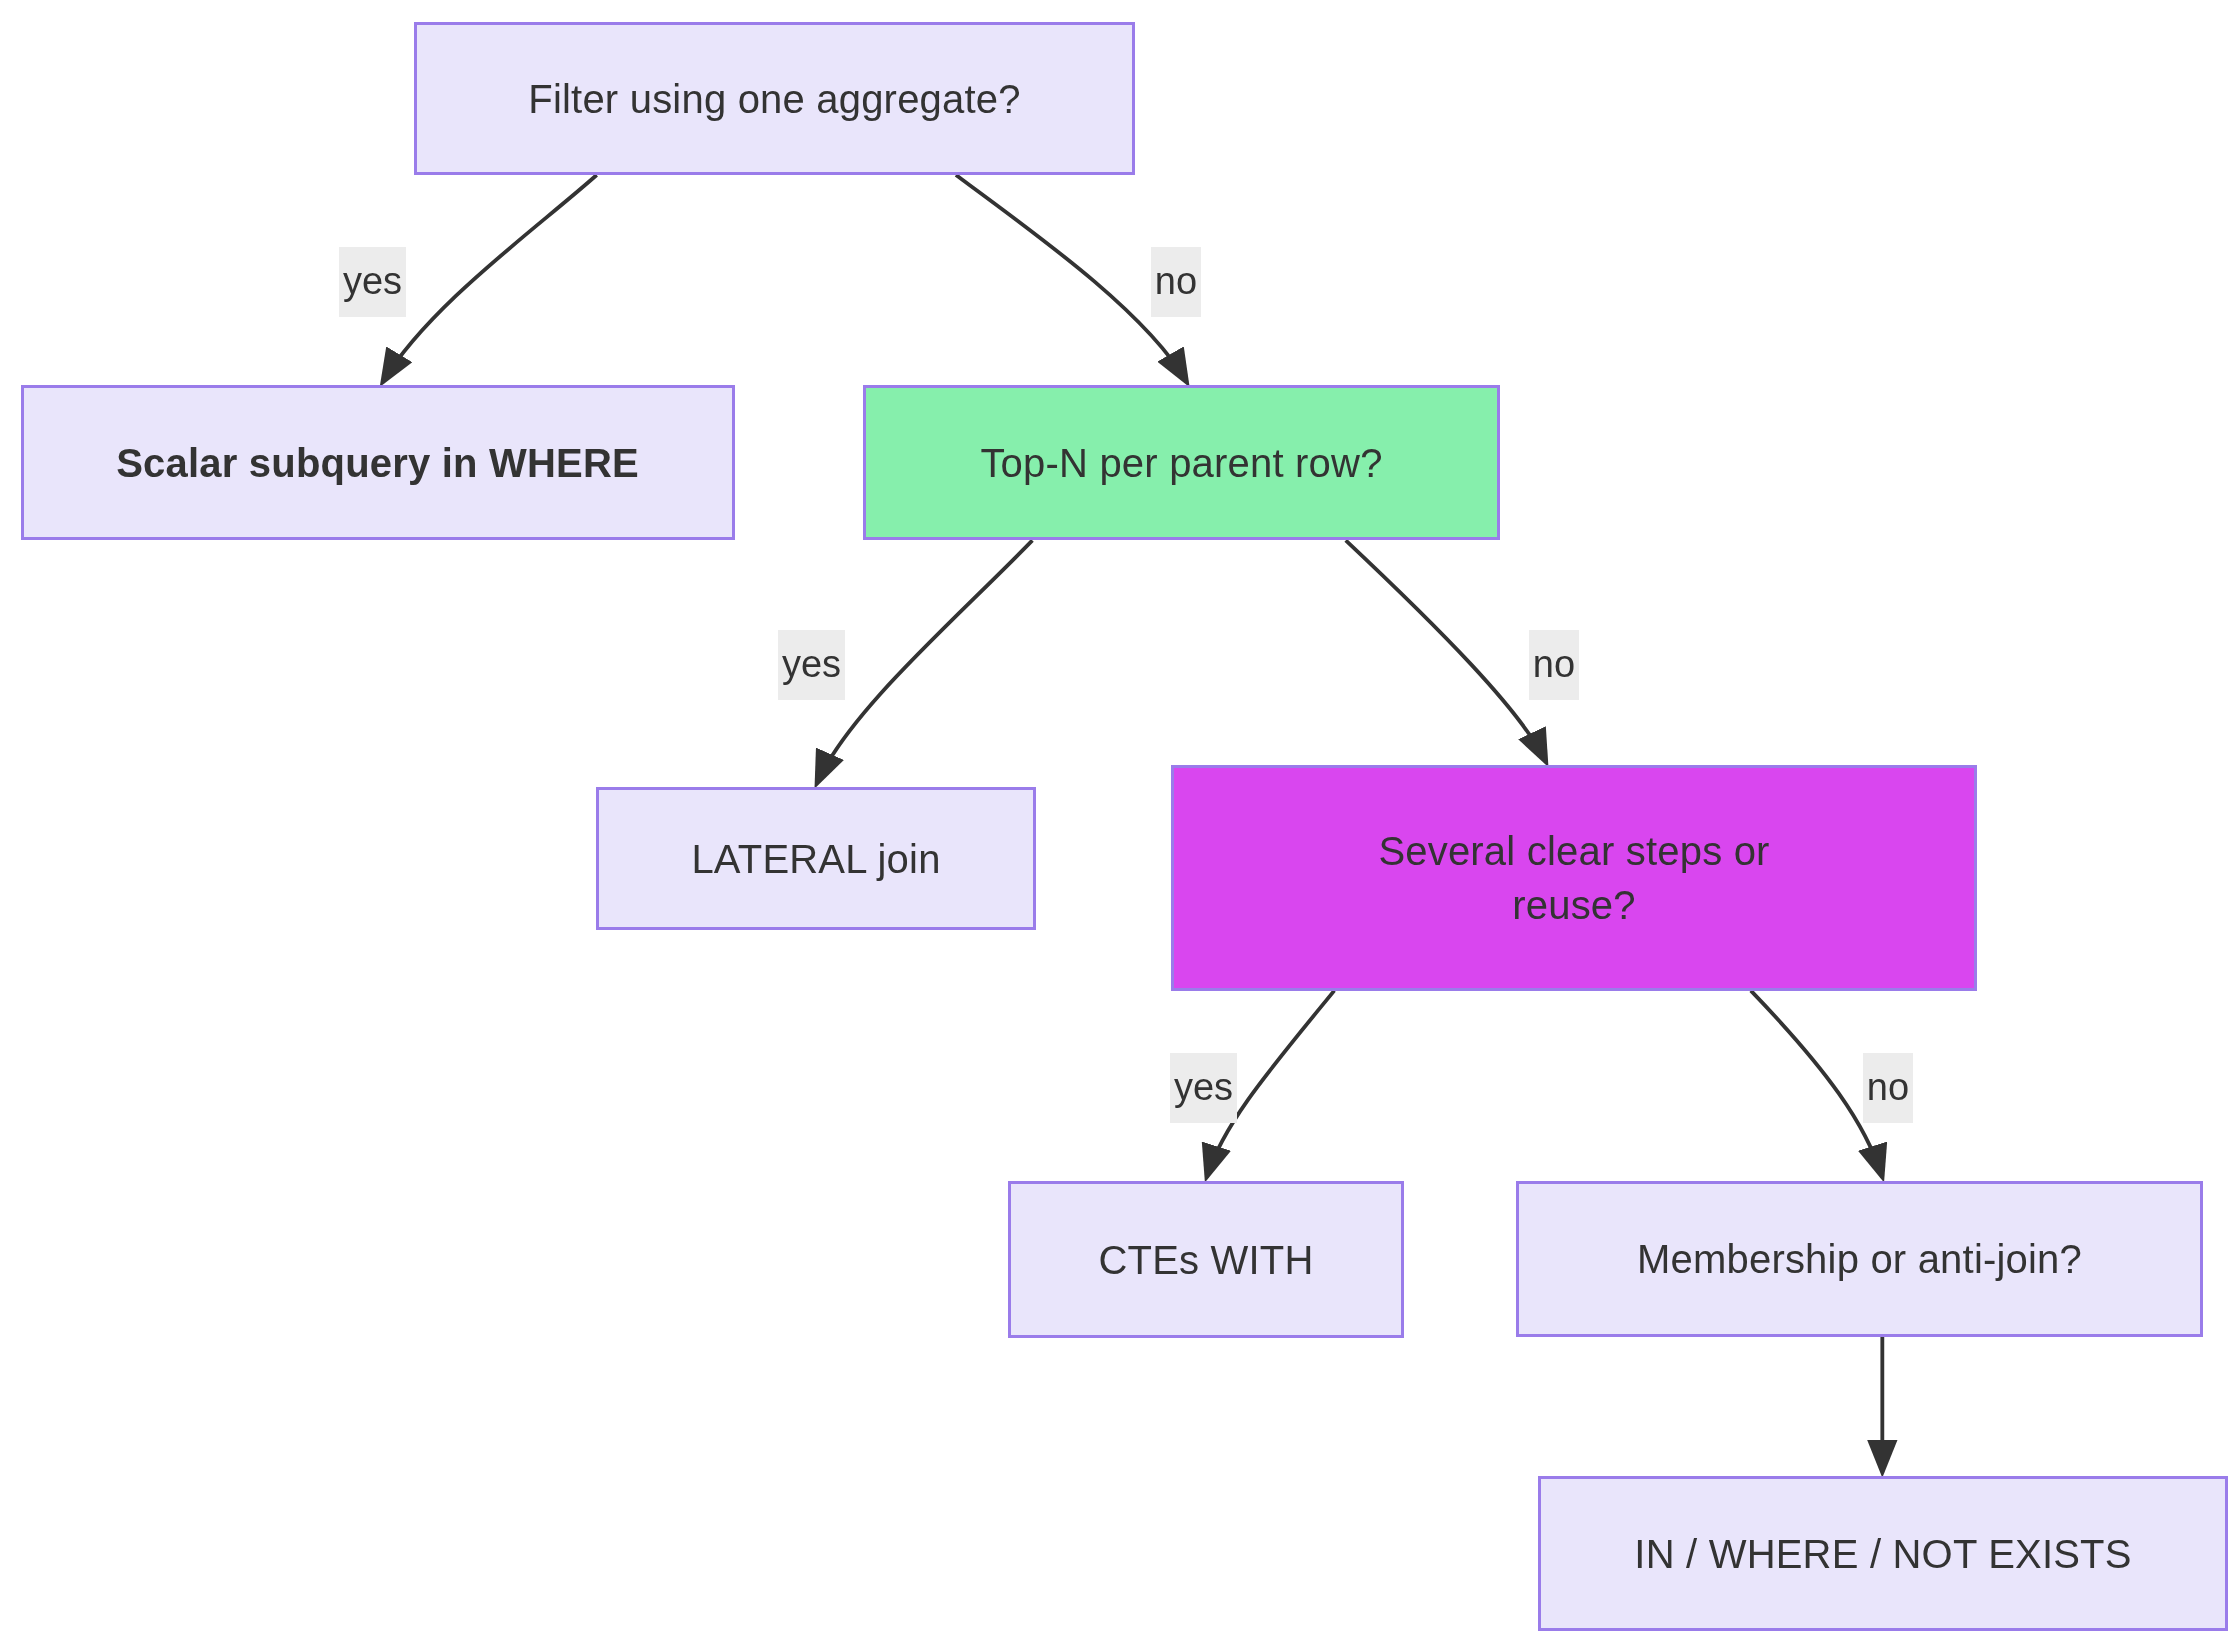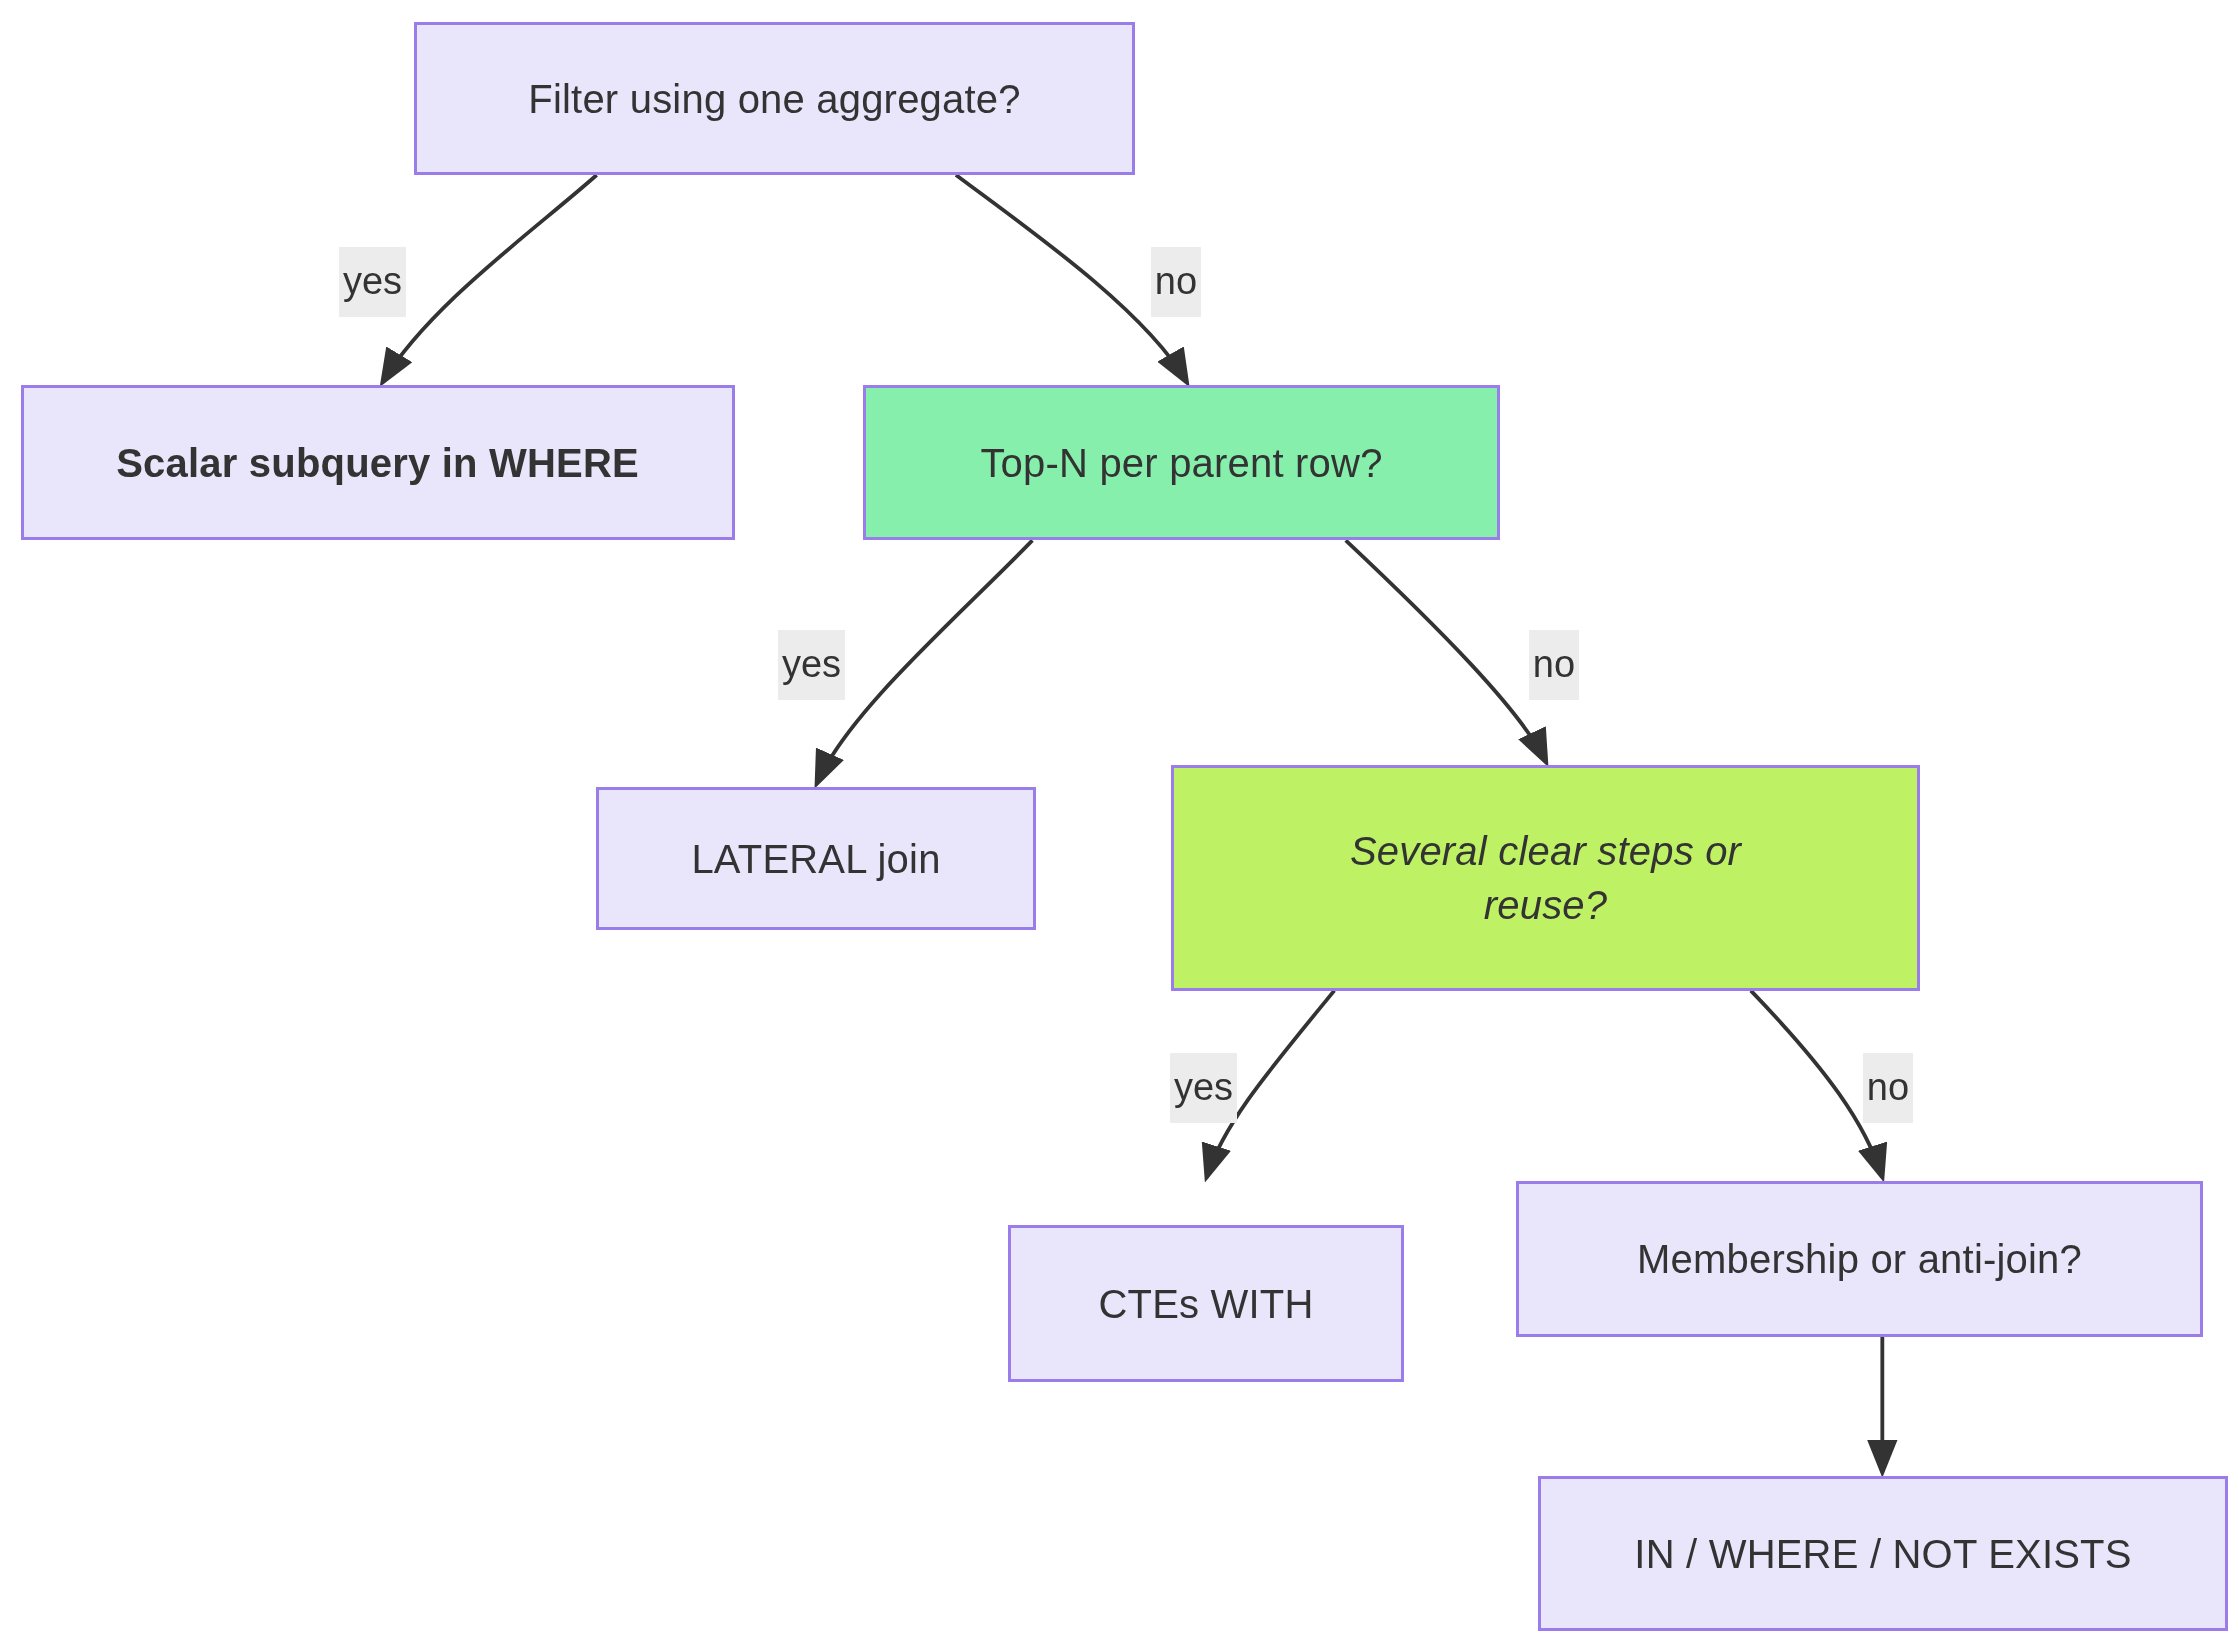--- a/index.html
+++ b/index.html
@@ -63,23 +63,23 @@
         <path d="M 1745 1296 C 1660 1400, 1600 1470, 1578 1540" marker-end="url(#arrowhead)"></path>
         <path d="M 2290 1296 C 2390 1400, 2440 1470, 2462 1540" marker-end="url(#arrowhead)"></path>
         <path d="M 2462 1748 L 2462 1926" marker-end="url(#arrowhead)"></path>
       </g>
   </svg>
 
   <div class="node" style="left: 414px; top: 22px; width: 721px; height: 153px; background: rgb(233, 229, 251); border-color: rgb(154, 124, 234); color: rgb(51, 51, 51);">Filter using one aggregate?</div>
   <div class="node" style="left: 20.6px; top: 385px; width: 714px; height: 155px; background: rgb(233, 229, 251); border-color: rgb(154, 124, 234); color: rgb(51, 51, 51); font-weight: bold;">Scalar subquery in WHERE</div>
   <div class="node" style="left: 863px; top: 385px; width: 637px; height: 155px; background: #86efac; border-color: rgb(154, 124, 234); color: rgb(51, 51, 51);">Top-N per parent row?</div>
   <div class="node" style="left: 596px; top: 787px; width: 440px; height: 143px; background: rgb(233, 229, 251); border-color: rgb(154, 124, 234); color: rgb(51, 51, 51);">LATERAL join</div>
-  <div class="node" style="left: 1171px; top: 765px; width: 749px; height: 226px; background: #bef264; border-color: rgb(154, 124, 234); color: rgb(51, 51, 51); font-style: italic;">Several clear steps or
+  <div class="node" style="left: 1171px; top: 765px; width: 806px; height: 226px; background: #d946ef; border-color: rgb(154, 124, 234); color: rgb(51, 51, 51);">Several clear steps or
 reuse?</div>
-  <div class="node" style="left: 1008px; top: 1181px; width: 396px; height: 157px; background: rgb(233, 229, 251); border-color: rgb(154, 124, 234); color: rgb(51, 51, 51); margin-top: 44px;">CTEs WITH</div>
+  <div class="node" style="left: 1008px; top: 1181px; width: 396px; height: 157px; background: rgb(233, 229, 251); border-color: rgb(154, 124, 234); color: rgb(51, 51, 51);">CTEs WITH</div>
   <div class="node" style="left: 1516px; top: 1181px; width: 687px; height: 156px; background: rgb(233, 229, 251); border-color: rgb(154, 124, 234); color: rgb(51, 51, 51);">Membership or anti-join?</div>
   <div class="node" style="left: 1538px; top: 1476px; width: 690px; height: 155px; background: rgb(233, 229, 251); border-color: rgb(154, 124, 234); color: rgb(51, 51, 51);">IN / WHERE / NOT EXISTS</div>
 
   <div class="edge-label" style="left: 339px; top: 247px; width: 67px; height: 70px; background: rgb(236, 236, 236);">yes</div>
   <div class="edge-label" style="left: 1151px; top: 247px; width: 50px; height: 70px; background: rgb(236, 236, 236);">no</div>
   <div class="edge-label" style="left: 778px; top: 630px; width: 67px; height: 70px; background: rgb(236, 236, 236);">yes</div>
   <div class="edge-label" style="left: 1529px; top: 630px; width: 50px; height: 70px; background: rgb(236, 236, 236);">no</div>
   <div class="edge-label" style="left: 1170px; top: 1053px; width: 67px; height: 70px; background: rgb(236, 236, 236);">yes</div>
   <div class="edge-label" style="left: 1863px; top: 1053px; width: 50px; height: 70px; background: rgb(236, 236, 236);">no</div>
 

